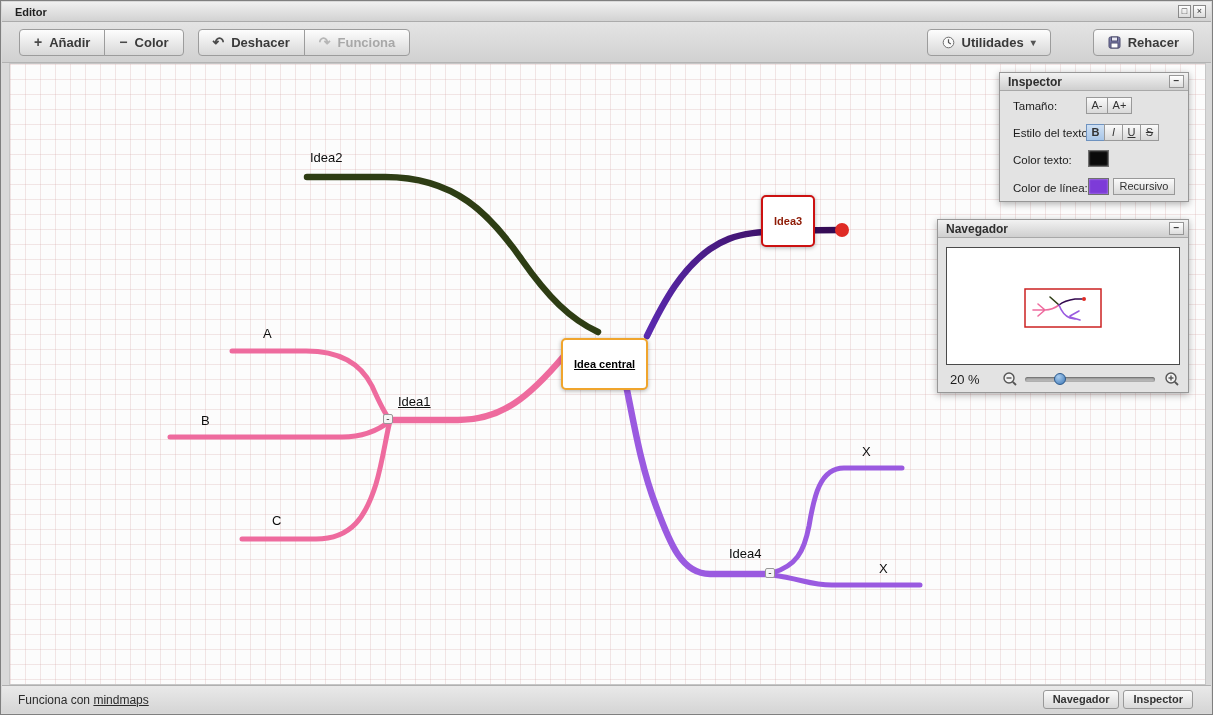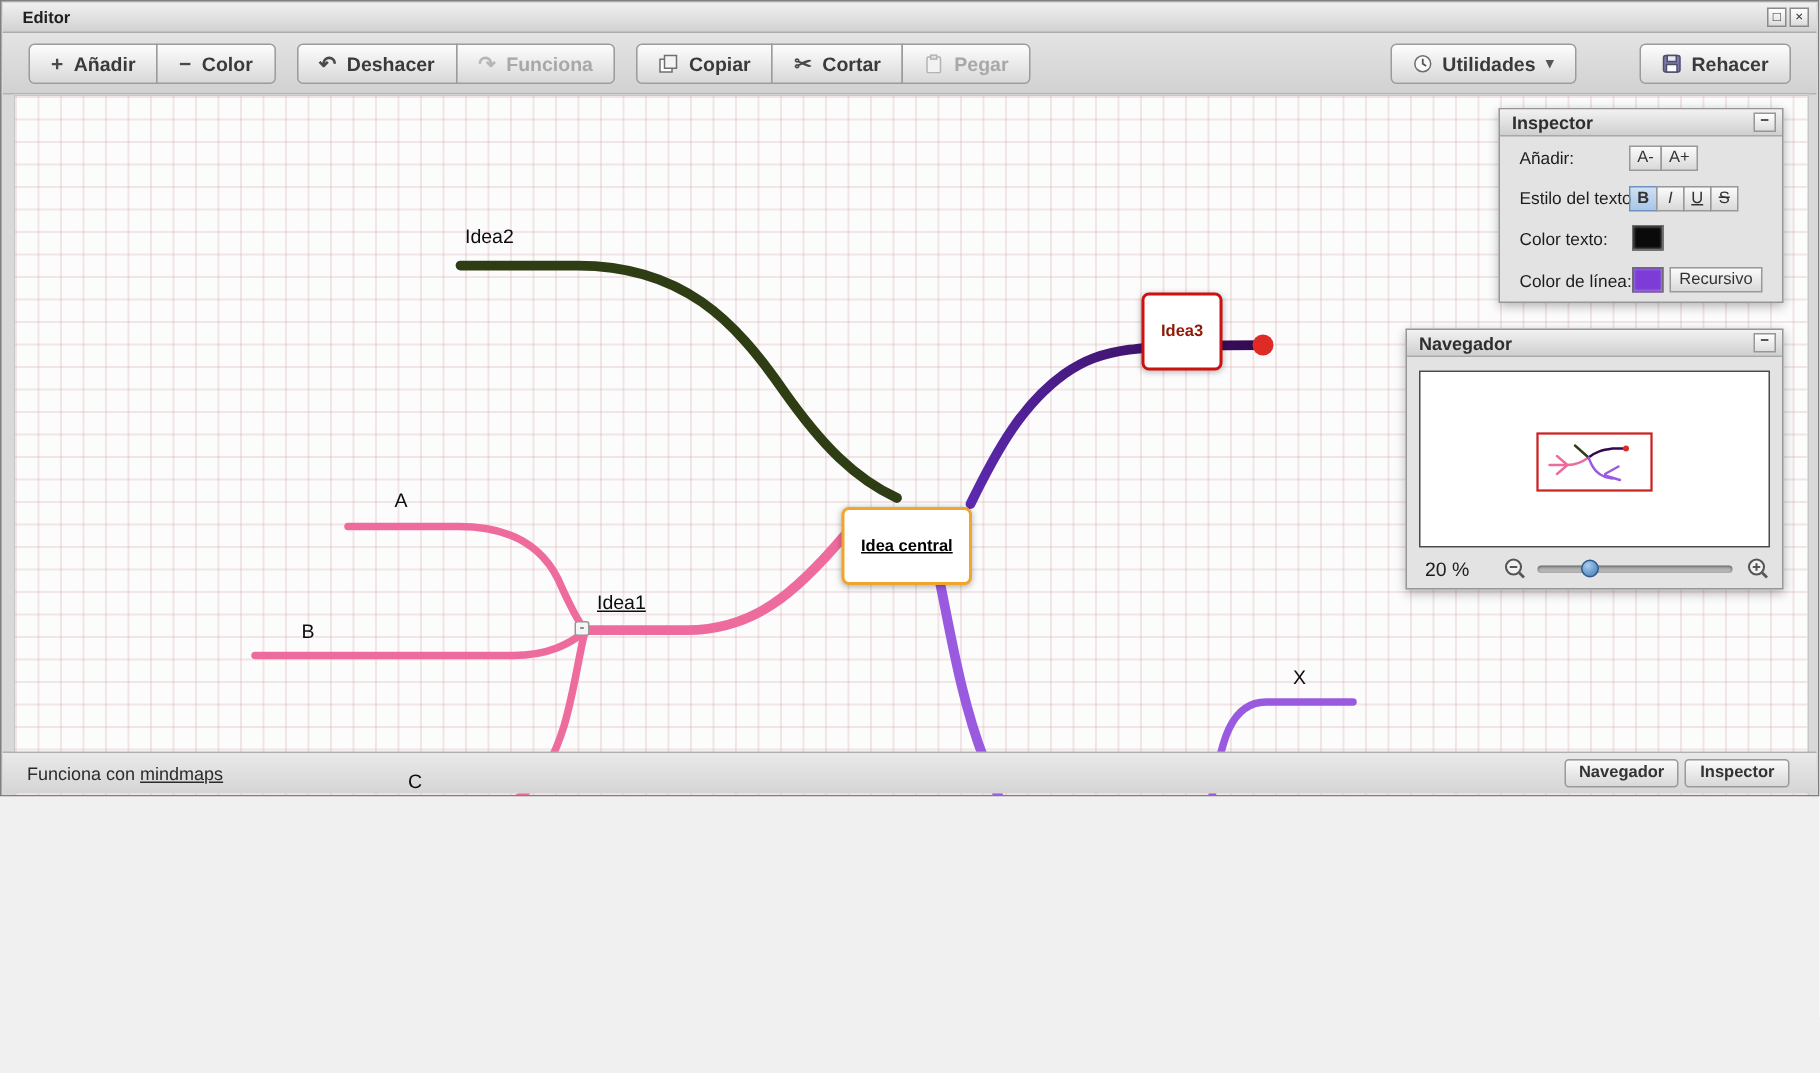--- a/index.html
+++ b/index.html
@@ -1,19 +1,19 @@
 <!DOCTYPE html>
 <html><head>
 <meta charset="utf-8">
 <style>
   * { margin:0; padding:0; box-sizing:border-box; }
   html,body { background:#f0f0f0; }
   body { font-family:"Liberation Sans", sans-serif; }
 
-  #window { position:relative; width:1213px; height:531px; background:#d9d9d9;
+  #window { position:relative; width:1213px; height:715px; background:#d9d9d9;
             border:1px solid #7f7f7f; overflow:hidden; }
 
   
   #titlebar { position:absolute; left:1px; top:1px; right:1px; height:20px;
               background:linear-gradient(#f0f0f0,#d2d2d2); border-bottom:1px solid #ababab; }
   .win-title { position:absolute; left:13px; top:4px; font-size:11px; font-weight:bold; color:#1f1f1f; }
   .win-ctrls { position:absolute; right:5px; top:3px; display:flex; gap:2px; }
   .win-box { width:13px; height:13px; border:1px solid #8a8a8a; background:linear-gradient(#ffffff,#dcdcdc);
              font-size:9px; line-height:11px; text-align:center; color:#333; cursor:pointer; }
 
@@ -123,40 +123,20 @@
     <div class="tgroup">
       <button class="tbtn">
         <span class="glyph">↶</span>
         <span>Deshacer</span>
       </button>
       <button class="tbtn disabled">
         <span class="glyph">↷</span>
         <span>Funciona</span>
       </button>
     </div>
-    <div class="tgroup">
-      <button class="tbtn">
-        <svg width="13" height="13">
-          <rect x="1" y="3.5" width="8" height="8.5" fill="#ffffff" stroke="#6f6f6f"></rect>
-          <rect x="4" y="1" width="8" height="8.5" fill="#f4f4f4" stroke="#6f6f6f"></rect>
-        </svg>
-        <span>Copiar</span>
-      </button>
-      <button class="tbtn">
-        <span class="glyph">✂</span>
-        <span>Cortar</span>
-      </button>
-      <button class="tbtn disabled">
-        <svg width="13" height="13">
-          <rect x="2" y="2" width="9" height="10.5" rx="1" fill="#f2f2f2" stroke="#b3b3b3"></rect>
-          <rect x="4.5" y="0.8" width="4" height="2.6" fill="#e0e0e0" stroke="#b3b3b3"></rect>
-        </svg>
-        <span>Pegar</span>
-      </button>
-    </div>
     <div class="spacer"></div>
     <div class="tgroup">
       <button class="tbtn">
         <svg width="13" height="13">
           <circle cx="6.5" cy="6.5" r="5.3" fill="#fafafa" stroke="#6f6f6f"></circle>
           <path d="M6.5 3.2 V6.5 L8.8 8" stroke="#555" stroke-width="1.2" fill="none"></path>
         </svg>
         <span>Utilidades</span>
         <span class="caret">▾</span>
       </button>
@@ -213,21 +193,21 @@
     <div class="handle" style="left:755px; top:504px;">-</div>
 
     <div class="node" id="central-node" style="border-color: rgb(240, 165, 45); text-decoration: underline;">Idea central</div>
     <div class="node" id="idea3-node" style="border-color: rgb(204, 17, 17); color: rgb(142, 26, 5);">Idea3</div>
 
     <div class="panel" id="inspector-panel">
       <div class="panel-title">
         <span>Inspector</span>
         <span class="panel-min">−</span>
       </div>
-      <span class="insp-label" style="top:27px;">Añadir:</span>
+      <span class="insp-label" style="top:27px;">Tamaño:</span>
       <span class="sbtn" style="left:86px; top:24px; width:22px;">A-</span>
       <span class="sbtn" style="left:107px; top:24px; width:25px;">A+</span>
 
       <span class="insp-label" style="top:54px;">Estilo del texto:</span>
       <span class="sbtn selected" style="left:86px; top:51px; width:19px; font-weight:bold;">B</span>
       <span class="sbtn" style="left:104px; top:51px; width:19px; font-style:italic;">I</span>
       <span class="sbtn" style="left:122px; top:51px; width:19px; text-decoration:underline;">U</span>
       <span class="sbtn" style="left:140px; top:51px; width:19px; text-decoration:line-through;">S</span>
 
       <span class="insp-label" style="top:81px;">Color texto:</span>

